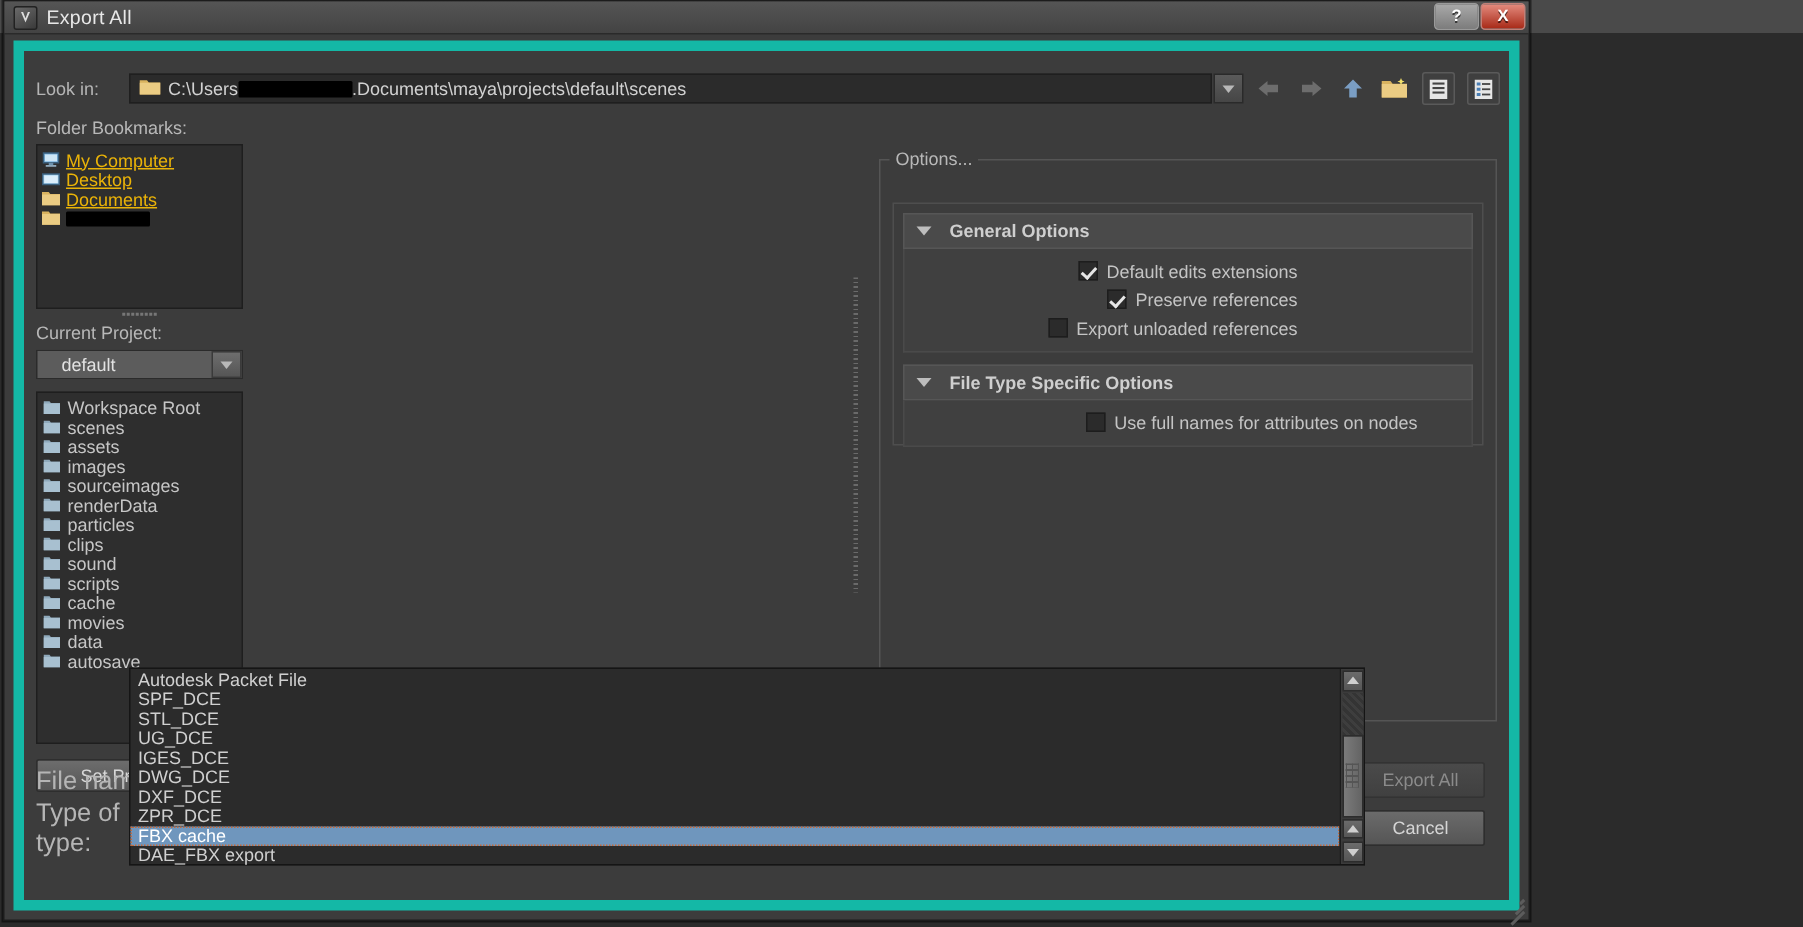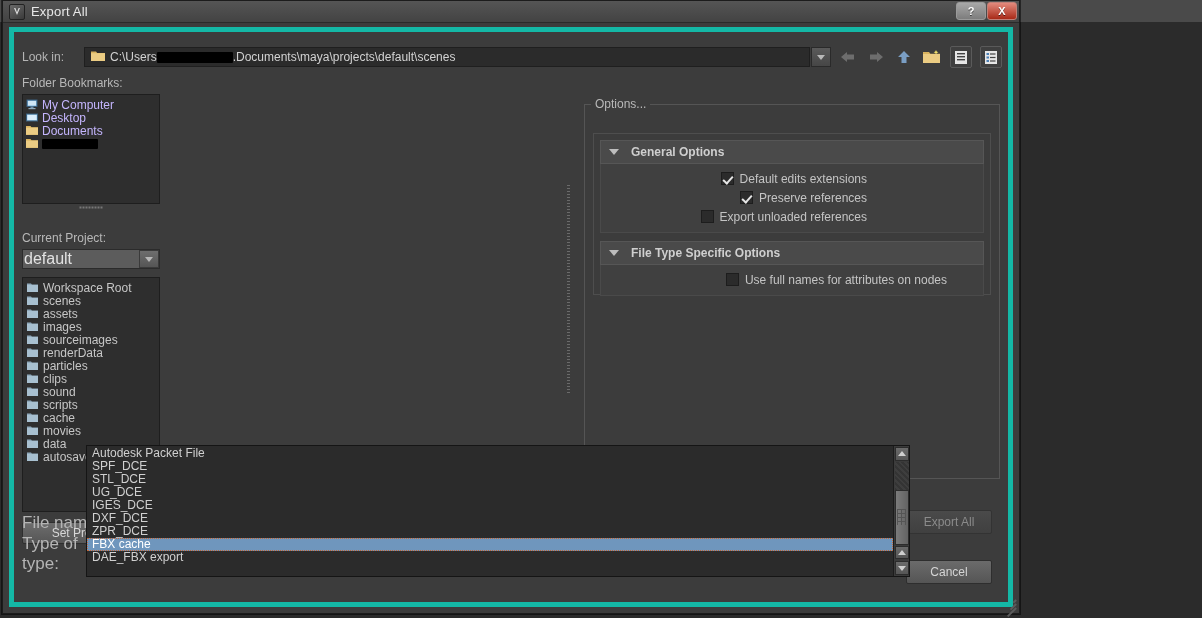--- a/index.html
+++ b/index.html
@@ -55,21 +55,21 @@
     text-shadow:0 1px 0 rgba(0,0,0,.6);
     box-sizing:border-box;
   }
   .winbtn.help{background:linear-gradient(#a8a8a8,#7d7d7d);}
   .winbtn.close{background:linear-gradient(#e38a7d,#a82a18);border-color:#c08078;}
 
   
   .dlg{
     position:absolute;left:6px;top:26px;right:6px;bottom:6px;
     background:#3c3c3c;
-    border:5px solid #14b8a6;
+    border:7px solid #14b8a6;
     box-sizing:border-box;
   }
 
   
   .lookin-row{position:absolute;left:8px;top:14px;right:6px;height:22px;display:flex;align-items:center;}
   .lbl{color:#b5b5b5;font-size:12px;}
   .lookin-label{width:62px;}
   .path-combo{
     flex:1;height:20px;background:#2b2b2b;border:1px solid #1f1f1f;
     display:flex;align-items:center;box-sizing:border-box;position:relative;
@@ -88,30 +88,30 @@
   .tbtn.framed{border:1px solid #5a5a5a;background:#3f3f3f;border-radius:2px;}
 
   
   .col-left{position:absolute;left:8px;top:44px;width:138px;bottom:8px;}
   .section-title{font-size:12px;color:#b8b8b8;margin-bottom:4px;}
   .listbox{
     background:#2e2e2e;border:1px solid #1e1e1e;box-sizing:border-box;
     overflow:hidden;
   }
   .bookmarks{height:110px;padding:3px 0 0 3px;}
-  .bm-item{display:flex;align-items:center;height:13px;margin-bottom:0px;font-size:12px;color:#c4b5fd;}
+  .bm-item{display:flex;align-items:center;height:13px;margin-bottom:0px;font-size:12px;color:#eab308;text-decoration:underline;}
   .bm-item .ico{margin-right:4px;display:flex;}
   .grip-dots{height:7px;display:flex;align-items:center;justify-content:center;gap:2px;}
   .grip-dots i{width:1px;height:1px;background:#777;display:block;box-shadow:0 0 0 .5px #777;}
-  .cur-proj{margin-top:20px;}
+  .cur-proj{margin-top:2px;}
   .proj-combo{
     position:relative;height:20px;background:#5c5c5c;border:1px solid #2b2b2b;
     display:flex;align-items:center;box-sizing:border-box;margin-top:3px;
   }
-  .proj-combo span{padding-left:1px;font-size:16px;color:#e2e2e2;}
+  .proj-combo span{padding-left:16px;font-size:12px;color:#e2e2e2;}
   .proj-combo .combo-arrow{width:20px;height:18px;background:linear-gradient(#6e6e6e,#555);border:1px solid #3a3a3a;}
   .folders{margin-top:8px;height:235px;position:relative;padding:3px 0 0 4px;}
   .f-item{display:flex;align-items:center;height:13px;font-size:12px;color:#c6c6c6;}
   .f-item .ico{margin-right:5px;}
   .setproj-btn{
     margin-top:10px;width:118px;height:22px;
     background:linear-gradient(#6d6d6d,#565656);
     border:1px solid #2e2e2e;border-radius:2px;
     display:flex;align-items:center;justify-content:center;
     font-size:12px;color:#d8d8d8;box-sizing:border-box;
@@ -562,39 +562,40 @@
         <div class="frow" style="top:59px;">
           <div class="lbl">Type of type:</div>
           <div class="field">
             <span class="val">Maya Binary</span>
             <div class="combo-arrow" style="right:2px;">
               <div class="tri-down" style="border-top-width:4px;border-left-width:3px;border-right-width:3px;"></div>
             </div>
           </div>
         </div>
         <div class="btn disabled" style="right:8px;top:26px;width:86px;">Export All</div>
-        <div class="btn" style="right:8px;top:76px;width:86px;text-align:center;">Cancel</div>
+        <div class="btn" style="right:8px;top:58px;width:86px;text-align:center;">Cancel</div>
       </div>
 
     </div>
 
     <div class="resize-grip">
       <i style="bottom:2px;width:12px;"></i>
       <i style="bottom:6px;width:8px;"></i>
       <i style="bottom:10px;width:4px;"></i>
     </div>
   </div>
 
   <div class="dropdown">
     <div class="dd-list">
       <div class="dd-item">Autodesk Packet File</div>
       <div class="dd-item">SPF_DCE</div>
       <div class="dd-item">STL_DCE</div>
       <div class="dd-item">UG_DCE</div>
       <div class="dd-item">IGES_DCE</div>
+      <div class="dd-item">DWG_DCE</div>
       <div class="dd-item">DXF_DCE</div>
       <div class="dd-item">ZPR_DCE</div>
       <div class="dd-item sel">FBX cache</div>
       <div class="dd-item">DAE_FBX export</div>
     </div>
     <div class="dd-scroll">
       <div class="sc-btn">
           <span class="tri-up-s"></span>
         </div>
       <div class="sc-track" style="height:28px;flex:none;"></div>

